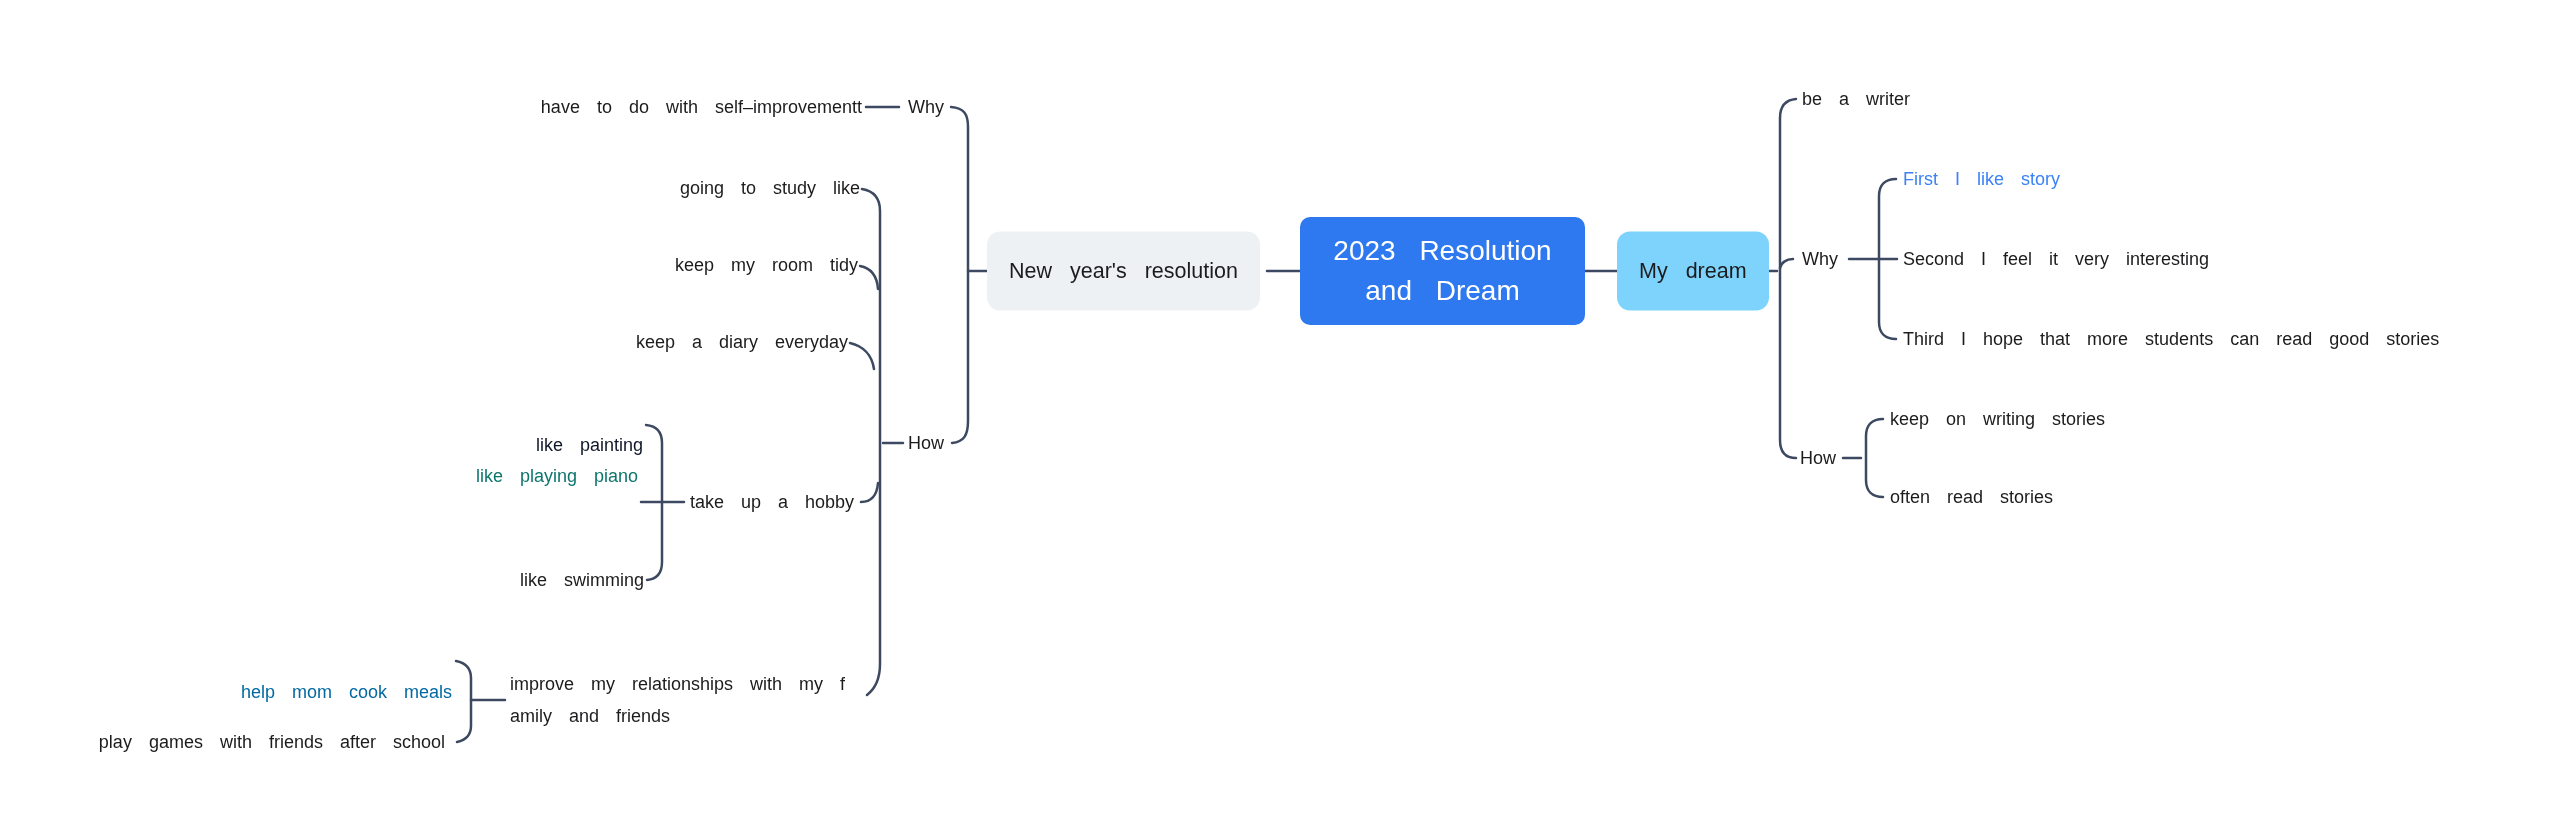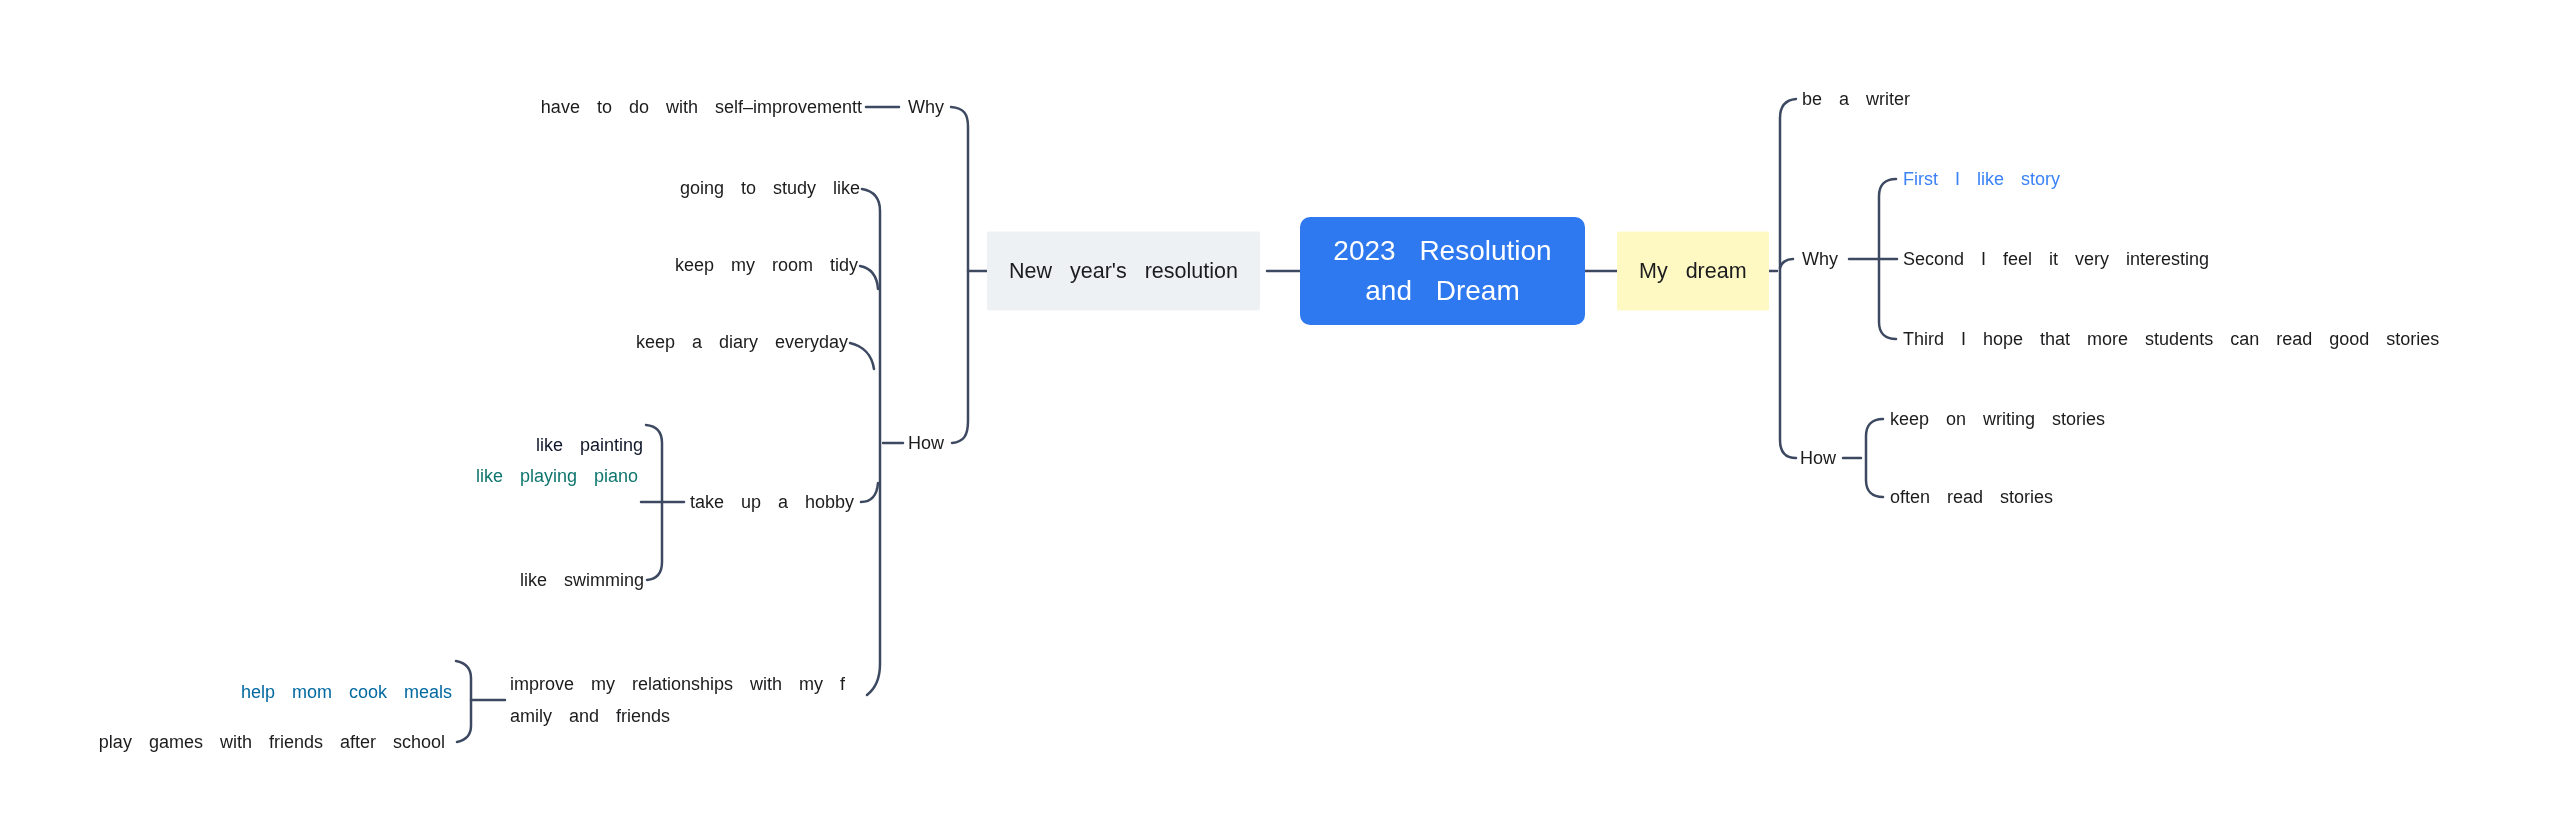--- a/index.html
+++ b/index.html
@@ -24,21 +24,21 @@
     word-spacing: 12px;
     color: #1c1c1e;
     cursor: default;
   }
   .lbl.multiline { white-space: pre-line; }
 
   .nodebox {
     position: absolute;
     transform: translateY(-50%);
     background: #eef1f4;
-    border-radius: 2px;
+    border-radius: 13px;
     padding: 27px 22px;
     font-size: 21.5px;
     word-spacing: 12px;
     white-space: nowrap;
     color: #1c1c1e;
     cursor: default;
   }
   .rootbox {
     position: absolute;
     transform: translateY(-50%);
@@ -89,21 +89,21 @@
     <path d="M1849 259 H1897" style="stroke: rgb(60, 73, 97);"></path>
 
     <path d="M1843 458 H1861" style="stroke: rgb(60, 73, 97);"></path>
     <path d="M1883 419 C1872 419 1866 425 1866 436 V480 C1866 491 1872 497 1883 497" style="stroke: rgb(60, 73, 97);"></path>
   </svg>
 
   <div class="rootbox" style="left: 1300px; top: 271px; background: rgb(46, 121, 240); color: rgb(255, 255, 255);">2023 Resolution and Dream</div>
 
   <div class="nodebox" style="left: 987px; top: 271px; background: rgb(238, 241, 244);">New year's resolution</div>
 
-  <div class="nodebox" style="left: 1617px; top: 271px; background: #fef9c3;">My dream</div>
+  <div class="nodebox" style="left: 1617px; top: 271px; background: #7dd3fc;">My dream</div>
 
   <div class="lbl" style="left: 908px; top: 107px; color: rgb(28, 28, 30);">Why</div>
 
   <div class="lbl" style="right: 1698px; top: 107px; color: rgb(28, 28, 30);">have to do with self–improvementt</div>
 
   <div class="lbl" style="left: 908px; top: 443px; color: rgb(28, 28, 30);">How</div>
 
   <div class="lbl" style="right: 1700px; top: 188px; color: rgb(28, 28, 30);">going to study like</div>
 
   <div class="lbl" style="right: 1702px; top: 265px; color: rgb(28, 28, 30);">keep my room tidy</div>

